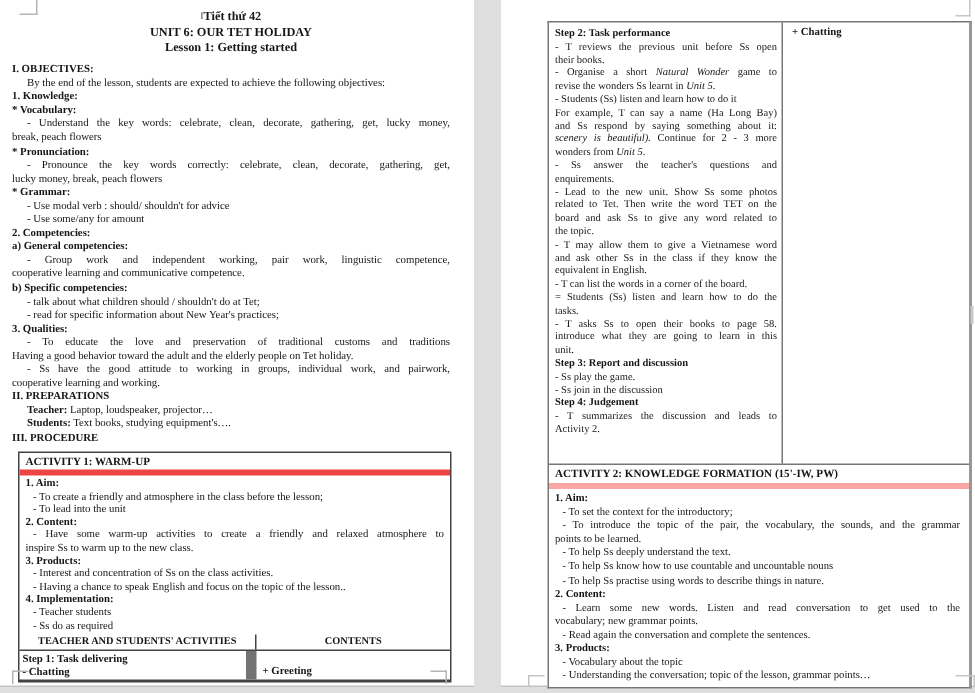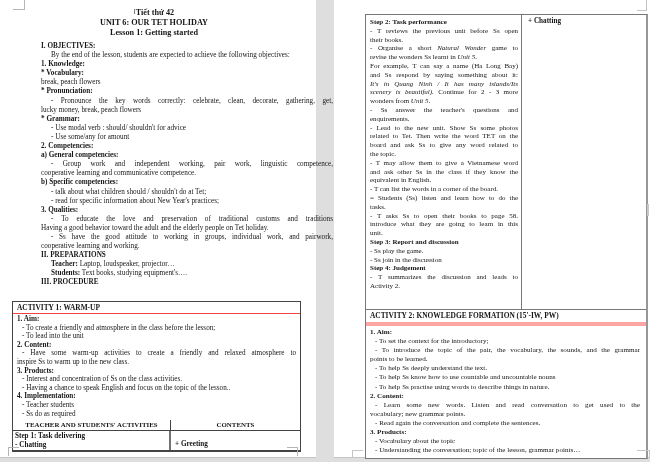--- a/index.html
+++ b/index.html
@@ -14,31 +14,31 @@
   .ln.i{font-style:italic;}
   .ln.j{text-align:justify;text-align-last:justify;}
   .ln.ind{padding-left:10px;}
   .ln.ind2{padding-left:5px;}
   .ln span.b{font-weight:bold;}
   .ln span.i{font-style:italic;}
   .ln span.mk{color:#555;font-size:5.5px;vertical-align:1.5px;}
   
   .title-block{position:absolute;left:8px;top:6px;width:292px;text-align:center;}
   .title-block .ln{font-size:8.2px;line-height:10px;font-weight:bold;text-align:center;}
-  .lp-body{position:absolute;left:8px;top:42px;width:292px;margin-left:33px;}
+  .lp-body{position:absolute;left:8px;top:42px;width:292px;}
   .t1{position:absolute;left:12px;top:301px;width:287px;border:1px solid #444;border-bottom-width:2px;background:#fff;}
-  .t1-header{font-size:7.4px;font-weight:bold;line-height:11px;height:11px;padding-left:4px;border-bottom:1px solid #ef4444;}
+  .t1-header{font-size:7.4px;font-weight:bold;line-height:11px;height:11px;padding-left:4px;border-bottom:4px solid #ef4444;}
   .t1-body{padding:1px 4px 2px 4px;}
   .t1-body .ln{line-height:8.6px;}
   .t1-cols{display:flex;border-bottom:1px solid #444;}
   .t1-colhead{font-size:6.9px;font-weight:bold;text-align:center;line-height:9.5px;height:9.5px;}
   .t1-cl{width:158px;border-right:1px solid #444;box-sizing:border-box;}
   .t1-cr{flex:1;}
   .t1-row{display:flex;height:19px;}
-  .t1-row .cell-l{width:158px;border-right:2px solid #737373;box-sizing:border-box;padding:1px 2px 0 2px;}
+  .t1-row .cell-l{width:158px;border-right:7px solid #737373;box-sizing:border-box;padding:1px 2px 0 2px;}
   .t1-row .cell-r{flex:1;padding:9px 2px 0 4px;}
   .t1-row .ln{line-height:9px;}
   
   .t2{position:absolute;left:31px;top:14px;width:280px;border:1px solid #777;border-right:2px solid #979797;background:#fff;box-sizing:content-box;}
   .t2-row1{display:flex;height:294px;}
   .t2-row1 .cell-l{width:156px;border-right:1px solid #777;box-sizing:border-box;padding:3px 3px 0 4px;}
   .t2-row1 .cell-l .ln{font-size:7px;line-height:8.8px;}
   .t2-row1 .cell-r{flex:1;padding:2px 0 0 6px;}
   .t2-header{font-size:7.4px;font-weight:bold;line-height:12px;height:12px;padding-left:4px;
              border-top:1px solid #777;border-bottom:4px solid #fca5a5;}
@@ -64,20 +64,21 @@
     <div class="title-block">
         <div class="ln "><span class="mk">[</span><span>Tiết thứ 42</span></div>
         <div class="ln "><span>UNIT 6: OUR TET HOLIDAY</span></div>
         <div class="ln "><span>Lesson 1: Getting started</span></div>
       </div>
     <div class="lp-body">
         <div class="ln b"><span>I. OBJECTIVES:</span></div>
         <div class="ln ind"><span>By the end of the lesson, students are expected to achieve the following objectives:</span></div>
         <div class="ln b"><span>1. Knowledge:</span></div>
         <div class="ln b"><span>* Vocabulary:</span></div>
+        <div class="ln j ind"><span>- Understand the key words: celebrate, clean, decorate, gathering, get, lucky money,</span></div>
         <div class="ln "><span>break, peach flowers</span></div>
         <div class="ln b"><span>* Pronunciation:</span></div>
         <div class="ln j ind"><span>- Pronounce the key words correctly: celebrate, clean, decorate, gathering, get,</span></div>
         <div class="ln "><span>lucky money, break, peach flowers</span></div>
         <div class="ln b"><span>* Grammar:</span></div>
         <div class="ln ind"><span>- Use modal verb : should/ shouldn't for advice</span></div>
         <div class="ln ind"><span>- Use some/any for amount</span></div>
         <div class="ln b"><span>2. Competencies:</span></div>
         <div class="ln b"><span>a) General competencies:</span></div>
         <div class="ln j ind"><span>- Group work and independent working, pair work, linguistic competence,</span></div>
@@ -135,23 +136,23 @@
     <div class="mark mark-rtr"></div>
 
     <div class="t2">
       <div class="t2-row1">
         <div class="cell-l">
             <div class="ln b"><span>Step 2: Task performance</span></div>
             <div class="ln j"><span>- T reviews the previous unit before Ss open</span></div>
             <div class="ln "><span>their books.</span></div>
             <div class="ln j"><span>- Organise a short </span><span class="i">Natural Wonder</span><span> game to</span></div>
             <div class="ln "><span>revise the wonders Ss learnt in </span><span class="i">Unit 5</span><span>.</span></div>
+            <div class="ln "><span>- Students (Ss) listen and learn how to do it</span></div>
             <div class="ln j"><span>For example, T can say a name (Ha Long Bay)</span></div>
             <div class="ln j"><span>and Ss respond by saying something about it:</span></div>
-            <div class="ln j i"><span>It's in Quang Ninh / It has many islands/Its</span></div>
             <div class="ln j"><span class="i">scenery is beautiful).</span><span> Continue for 2 - 3 more</span></div>
             <div class="ln "><span>wonders from </span><span class="i">Unit 5</span><span>.</span></div>
             <div class="ln j"><span>- Ss answer the teacher's questions and</span></div>
             <div class="ln "><span>enquirements.</span></div>
             <div class="ln j"><span>- Lead to the new unit. Show Ss some photos</span></div>
             <div class="ln j"><span>related to Tet. Then write the word TET on the</span></div>
             <div class="ln j"><span>board and ask Ss to give any word related to</span></div>
             <div class="ln "><span>the topic.</span></div>
             <div class="ln j"><span>- T may allow them to give a Vietnamese word</span></div>
             <div class="ln j"><span>and ask other Ss in the class if they know the</span></div>

